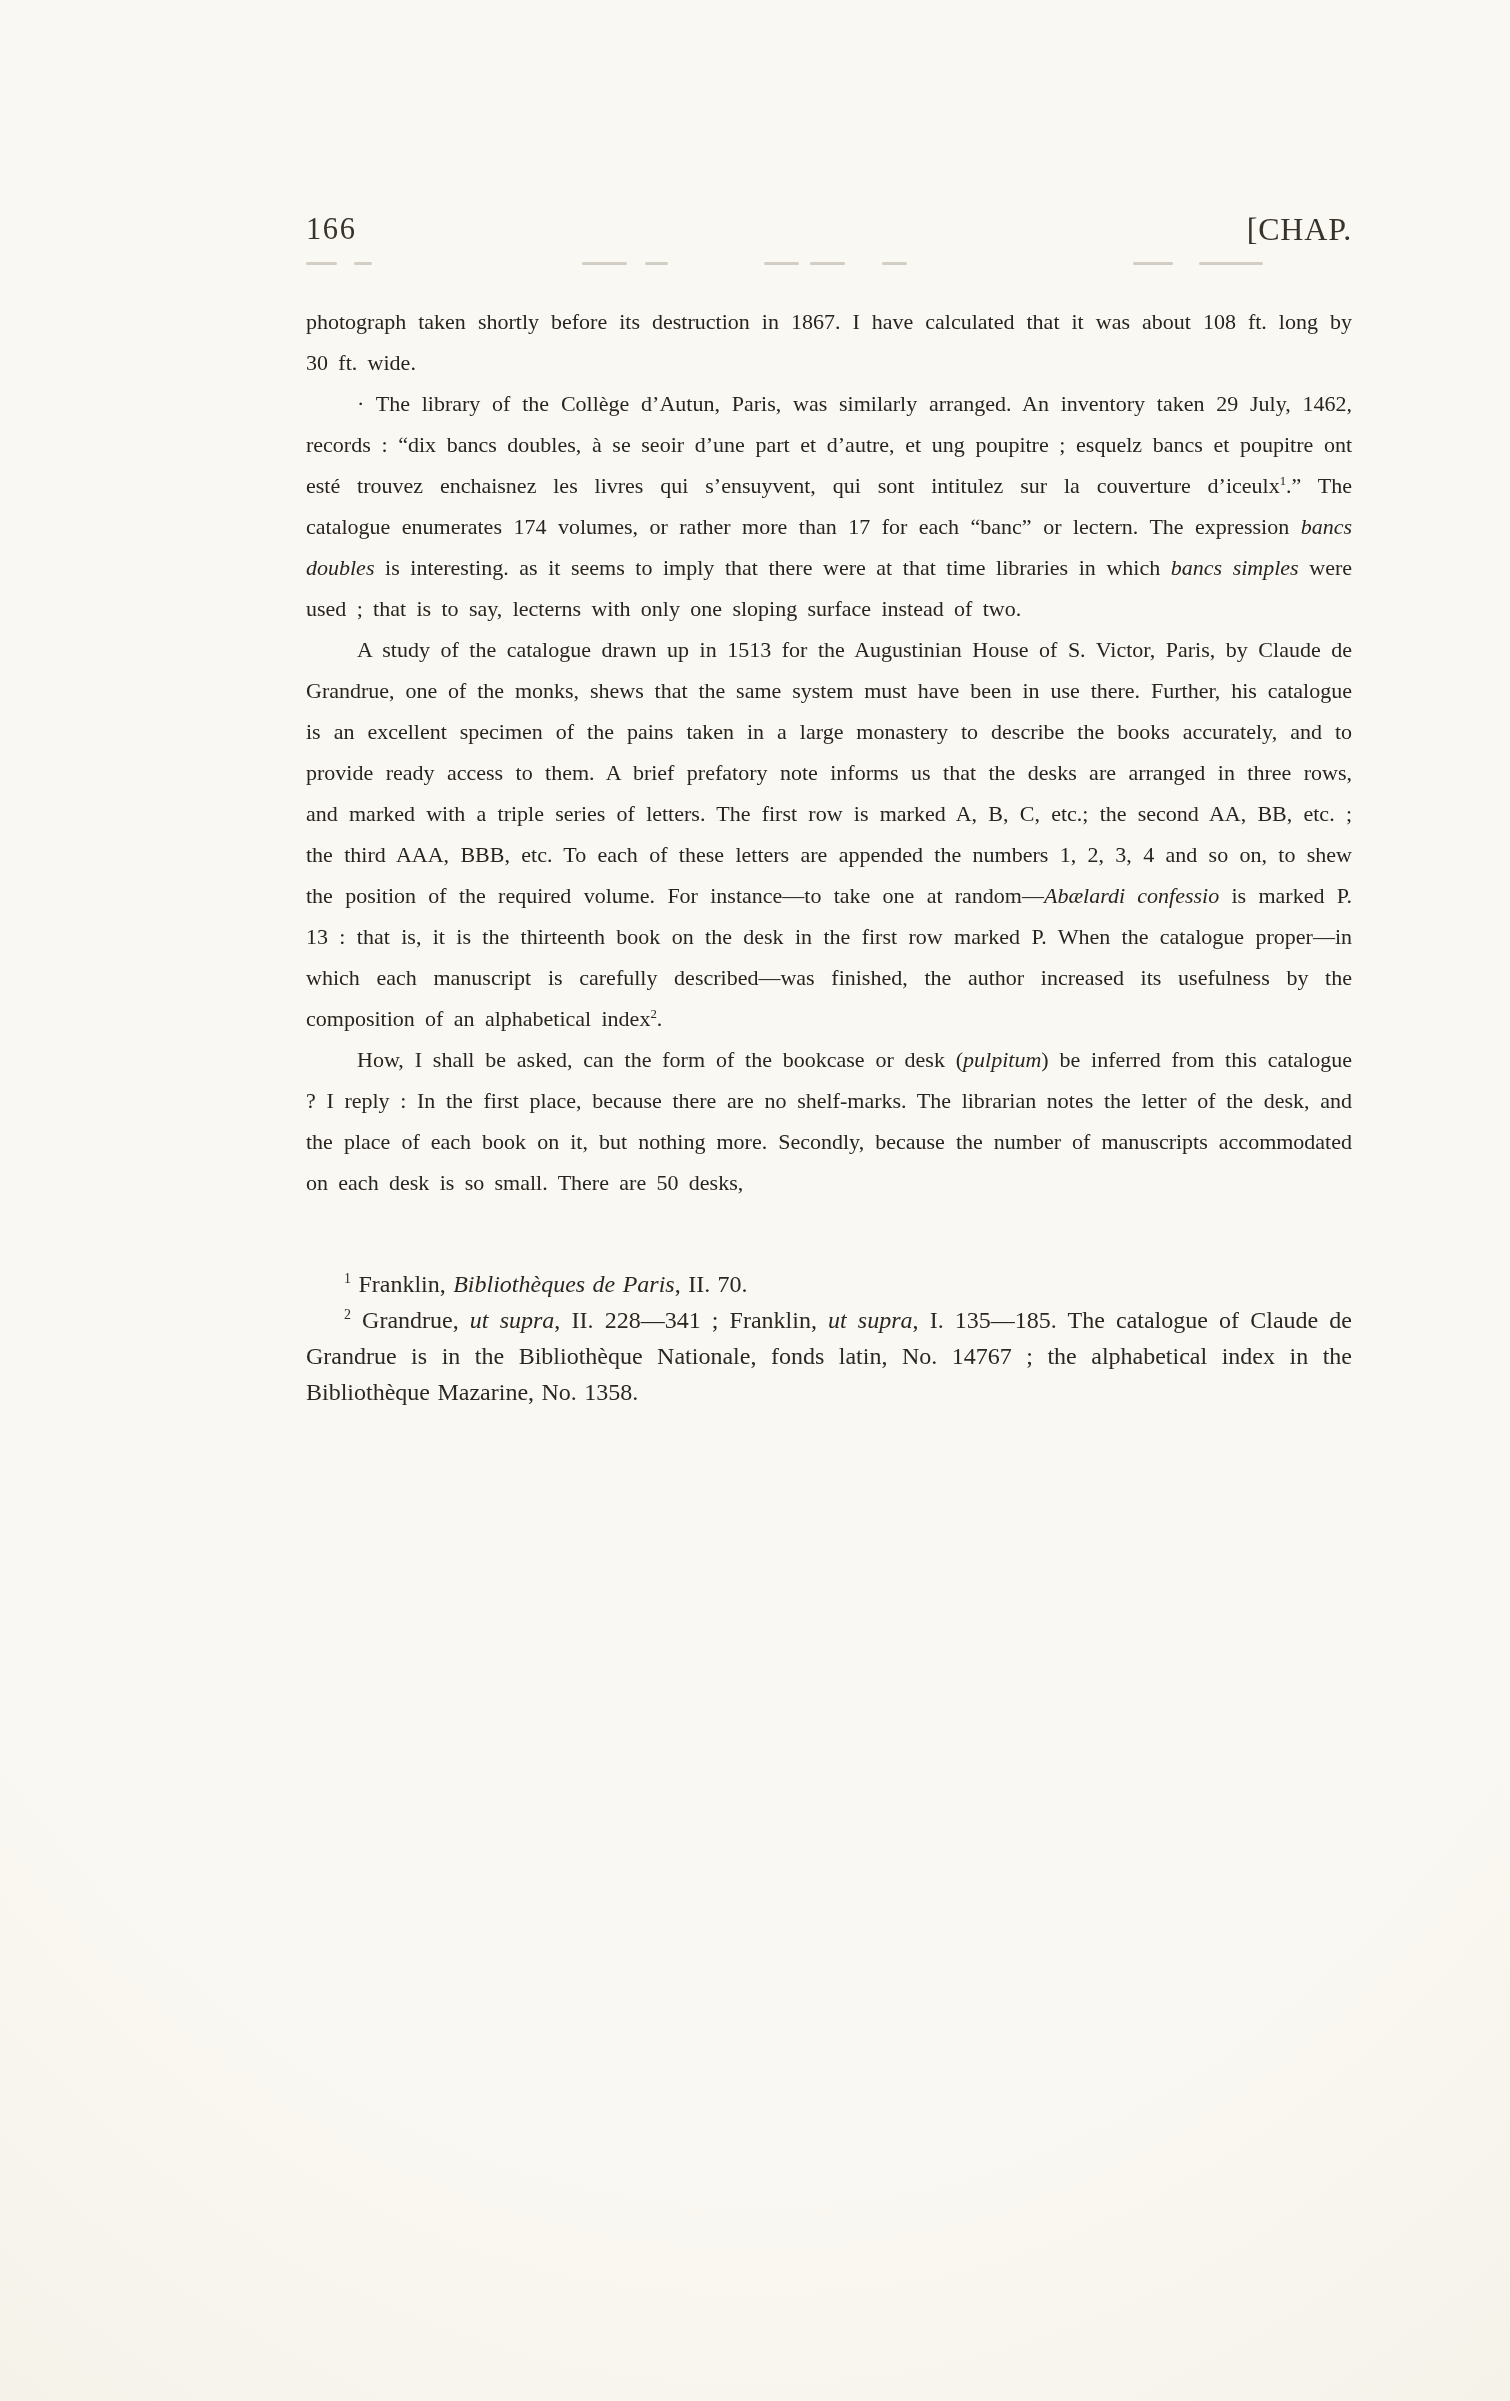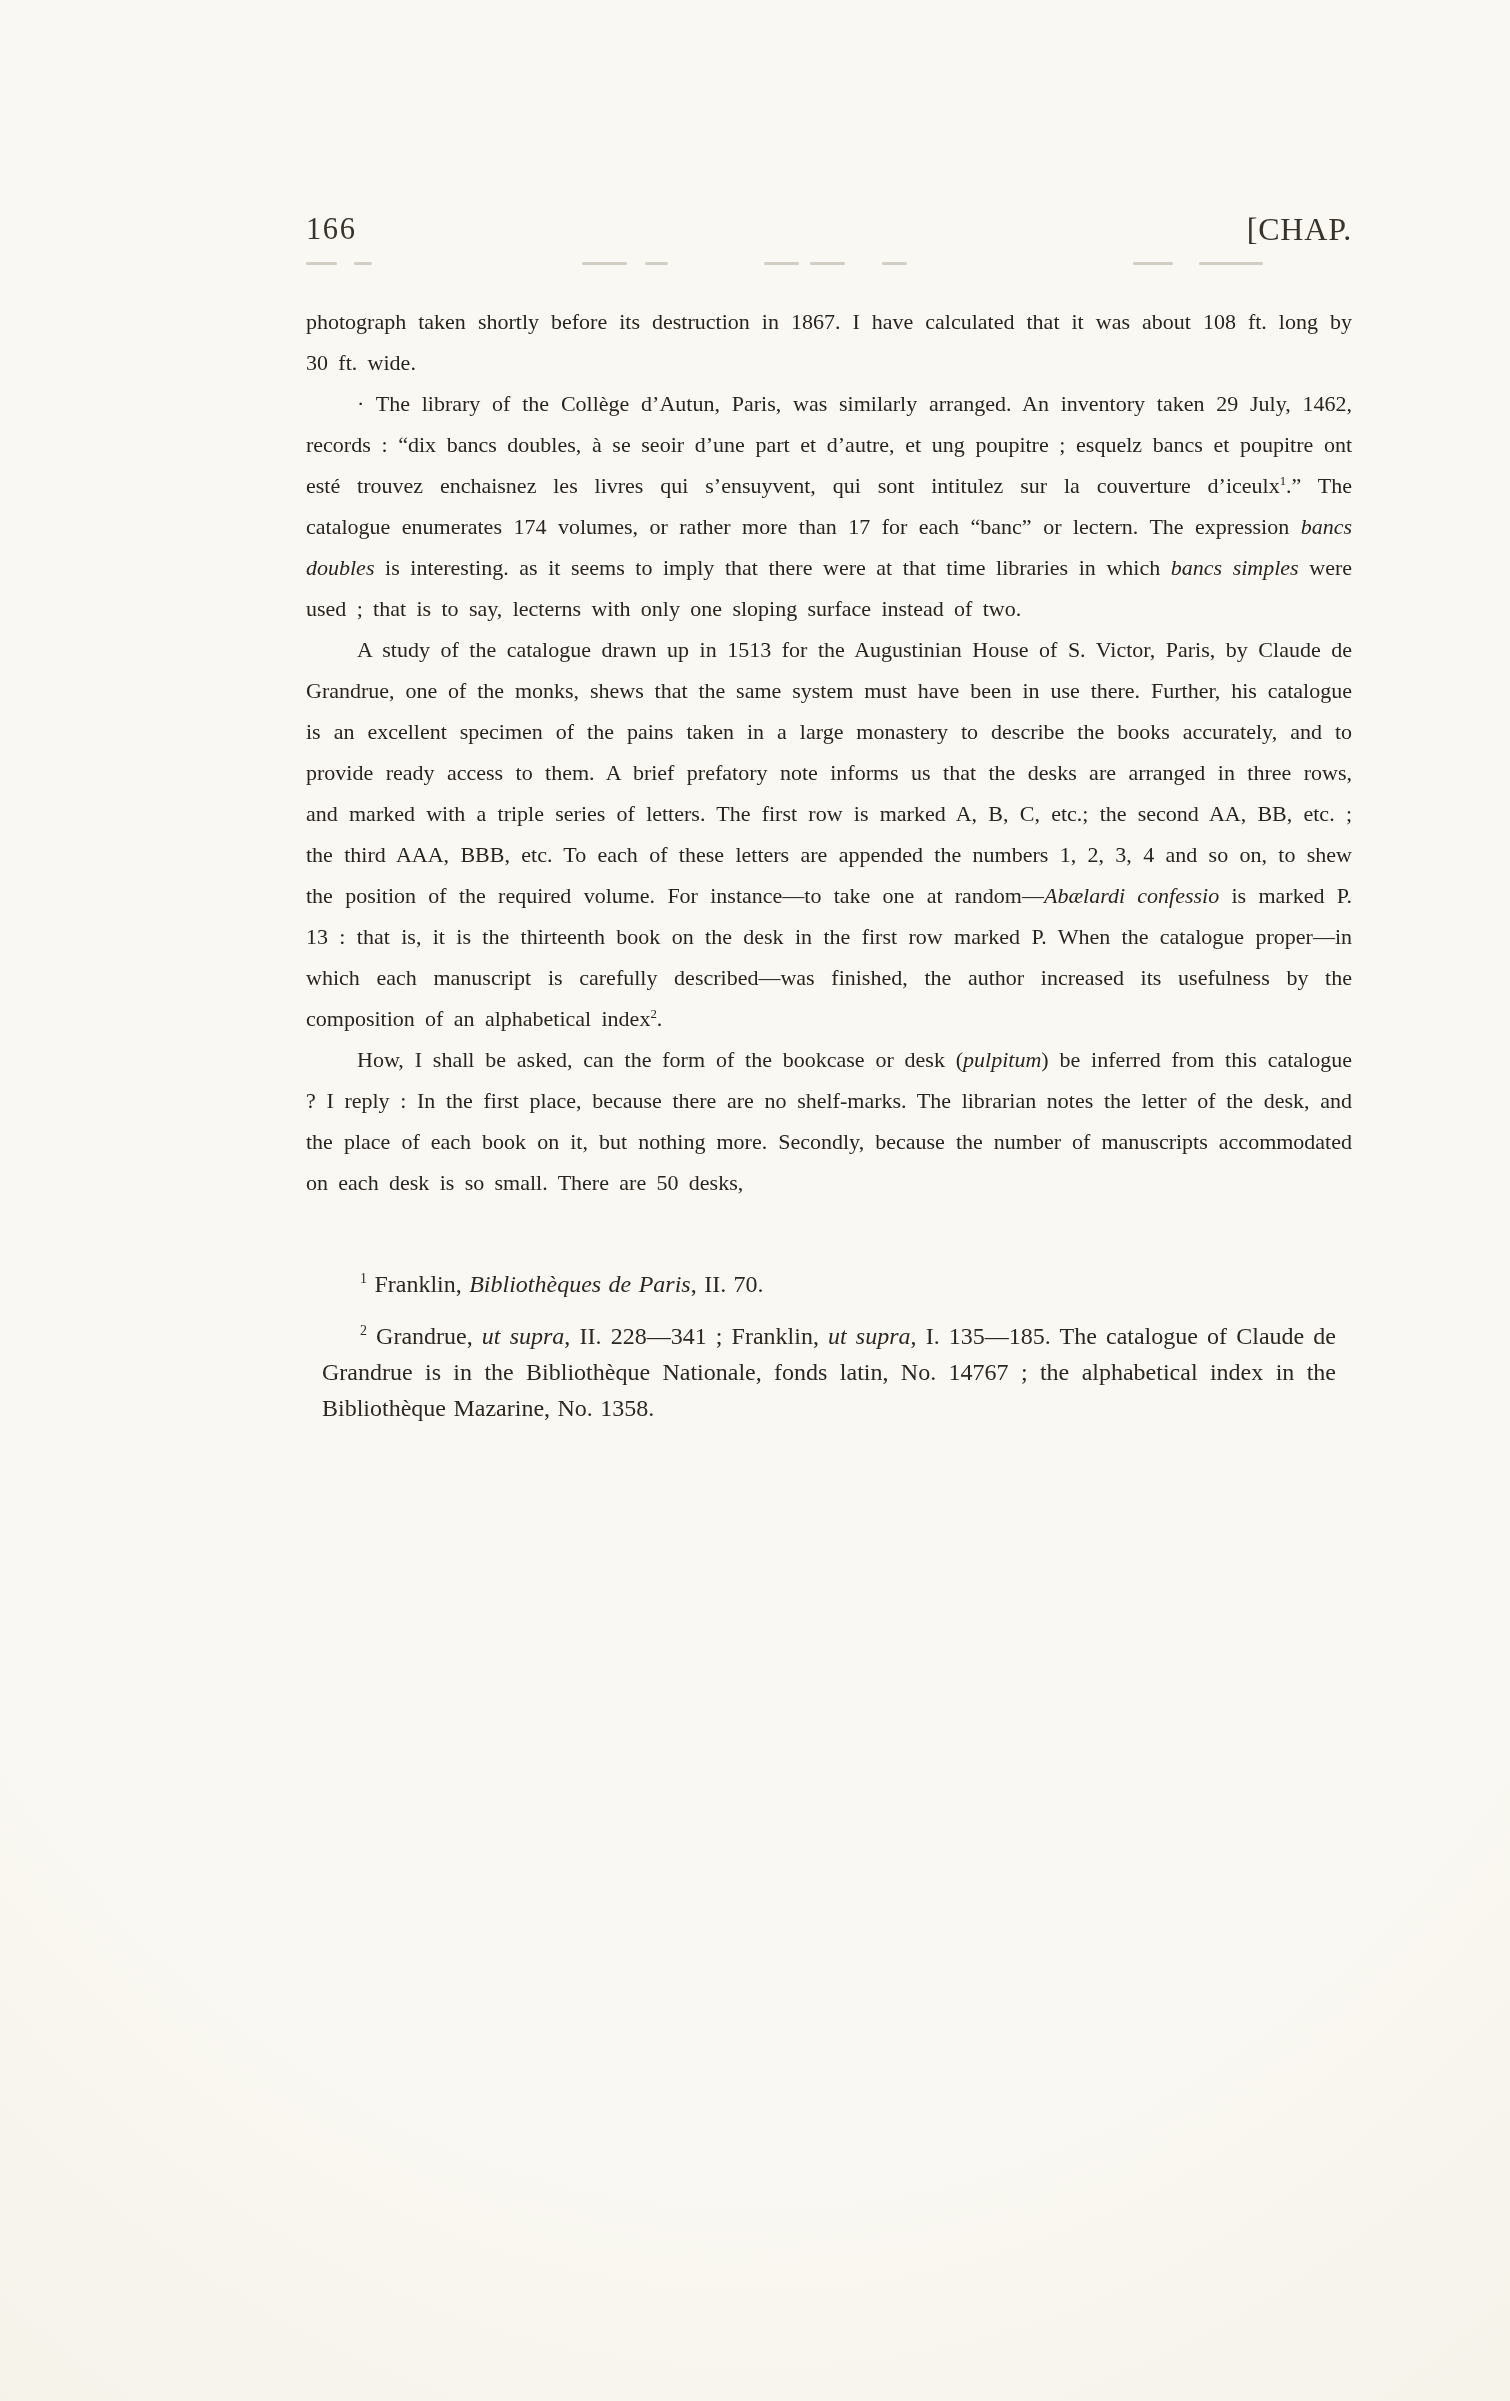--- a/index.html
+++ b/index.html
@@ -79,21 +79,21 @@
   }
   .footnotes {
     margin-top: 63px;
     font-size: 24px;
     line-height: 36px;
     text-align: justify;
     word-spacing: 0.06em;
     color: #2c2721;
   }
   .footnotes p {
-    margin: 16px;
+    margin: 0;
     text-indent: 38px;
   }
   sup {
     font-size: 0.58em;
     vertical-align: super;
     line-height: 0;
   }
   i {
     font-style: italic;
   }

